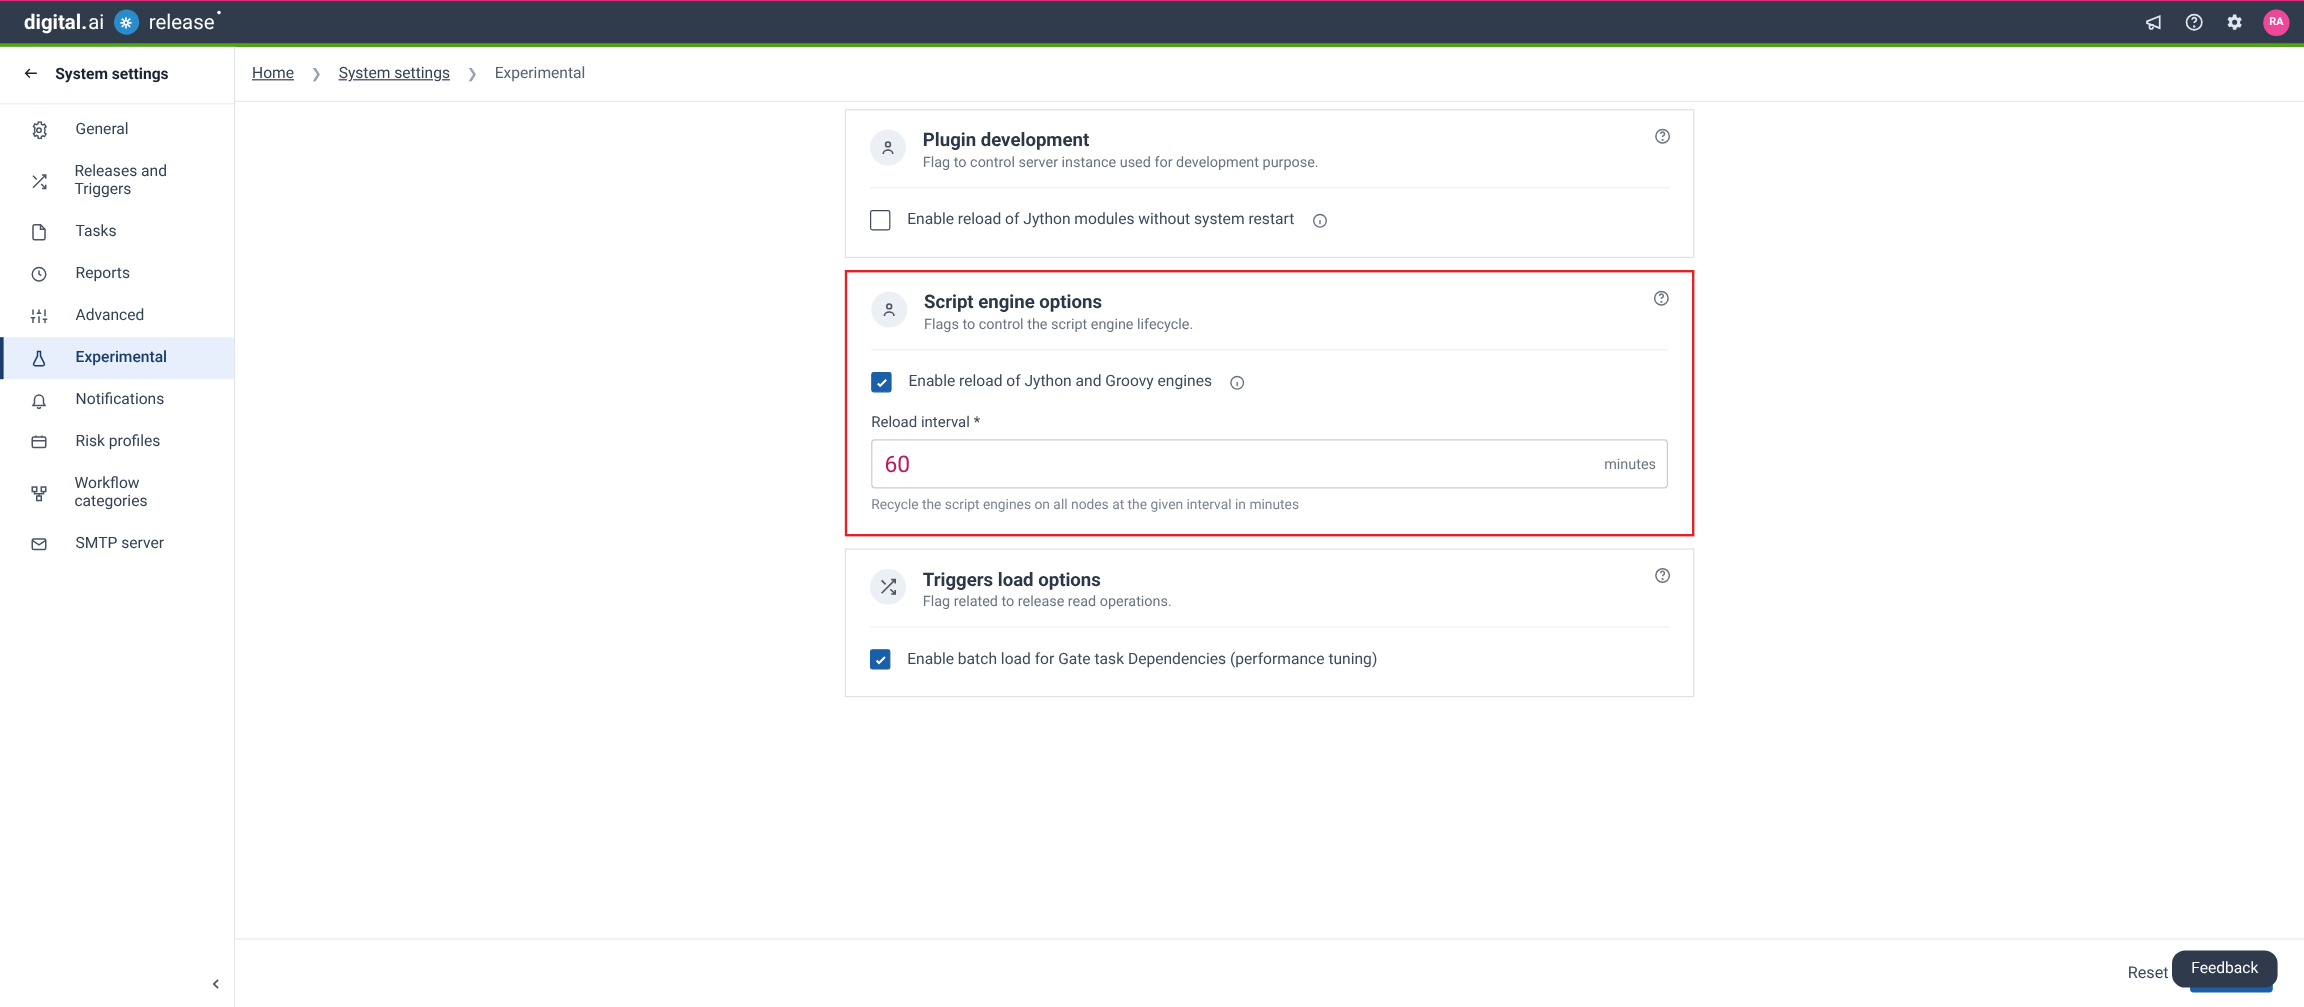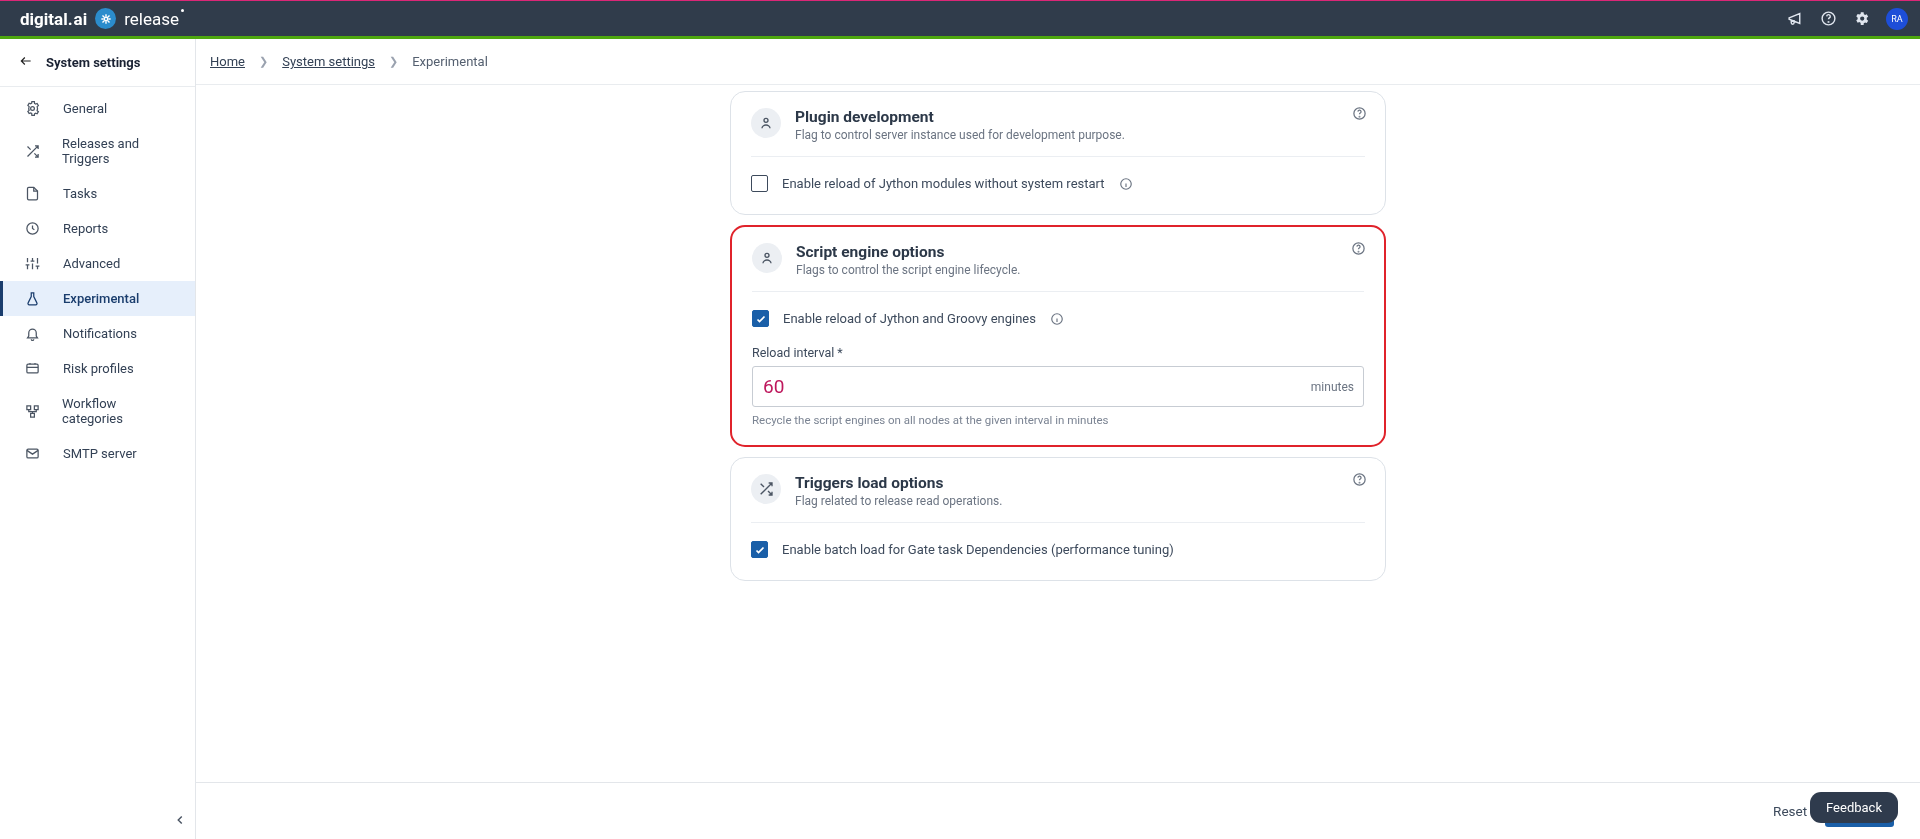--- a/index.html
+++ b/index.html
@@ -61,24 +61,24 @@
     gap: 16px;
   }
   .header-right .icon-btn {
     color: #e0e6ef;
     cursor: pointer;
     display: inline-flex;
   }
   .avatar {
     width: 22px; height: 22px;
     border-radius: 50%;
-    background: #1d4ed8;
+    background: #ec4899;
     color: #fff;
     font-size: 9px;
-    font-weight: 400;
+    font-weight: 700;
     display: inline-flex;
     align-items: center;
     justify-content: center;
     cursor: pointer;
   }
 
   
   .layout {
     display: flex;
     height: calc(100% - 39px);
@@ -179,23 +179,23 @@
     flex-direction: column;
     align-items: center;
     gap: 10px;
   }
 
   .content-scroll::-webkit-scrollbar { width: 16px; }
   .content-scroll::-webkit-scrollbar-track { background: #f5f6f8; }
   .content-scroll::-webkit-scrollbar-thumb { background: #c7ccd3; border: 3px solid #f5f6f8; border-radius: 8px; }
 
   .card {
-    width: 656px;
+    width: 708px;
     border: 1px solid #dde2e8;
-    border-radius: 15px;
+    border-radius: 0;
     background: #fff;
     padding: 16px 20px 18px;
   }
   .card.highlighted {
     border: 2px solid #e0232b;
   }
 
   .card-header {
     display: flex;
     align-items: flex-start;
@@ -329,21 +329,21 @@
     font-family: inherit;
   }
 
 </style>
 </head>
 <body>
 
 <div class="header">
   <div class="brand">
     <span style="font-weight:700">digital.</span>
-      <span style="font-weight:700;margin-left:-7px">ai</span>
+      <span style="font-weight:400;margin-left:-7px">ai</span>
     <span class="logo-icon">
       <svg width="14" height="14" viewBox="0 0 24 24" fill="none" stroke="currentColor" stroke-width="2.4">
           <circle cx="12" cy="12" r="3"></circle>
           <path d="M4 12h4M16 12h4M12 4v4M12 16v4M6 6l3 3M15 15l3 3M6 18l3-3M15 9l3-3"></path>
         </svg>
     </span>
     <span class="rel">release</span>
   </div>
   <div class="header-right">
     <span class="icon-btn">

